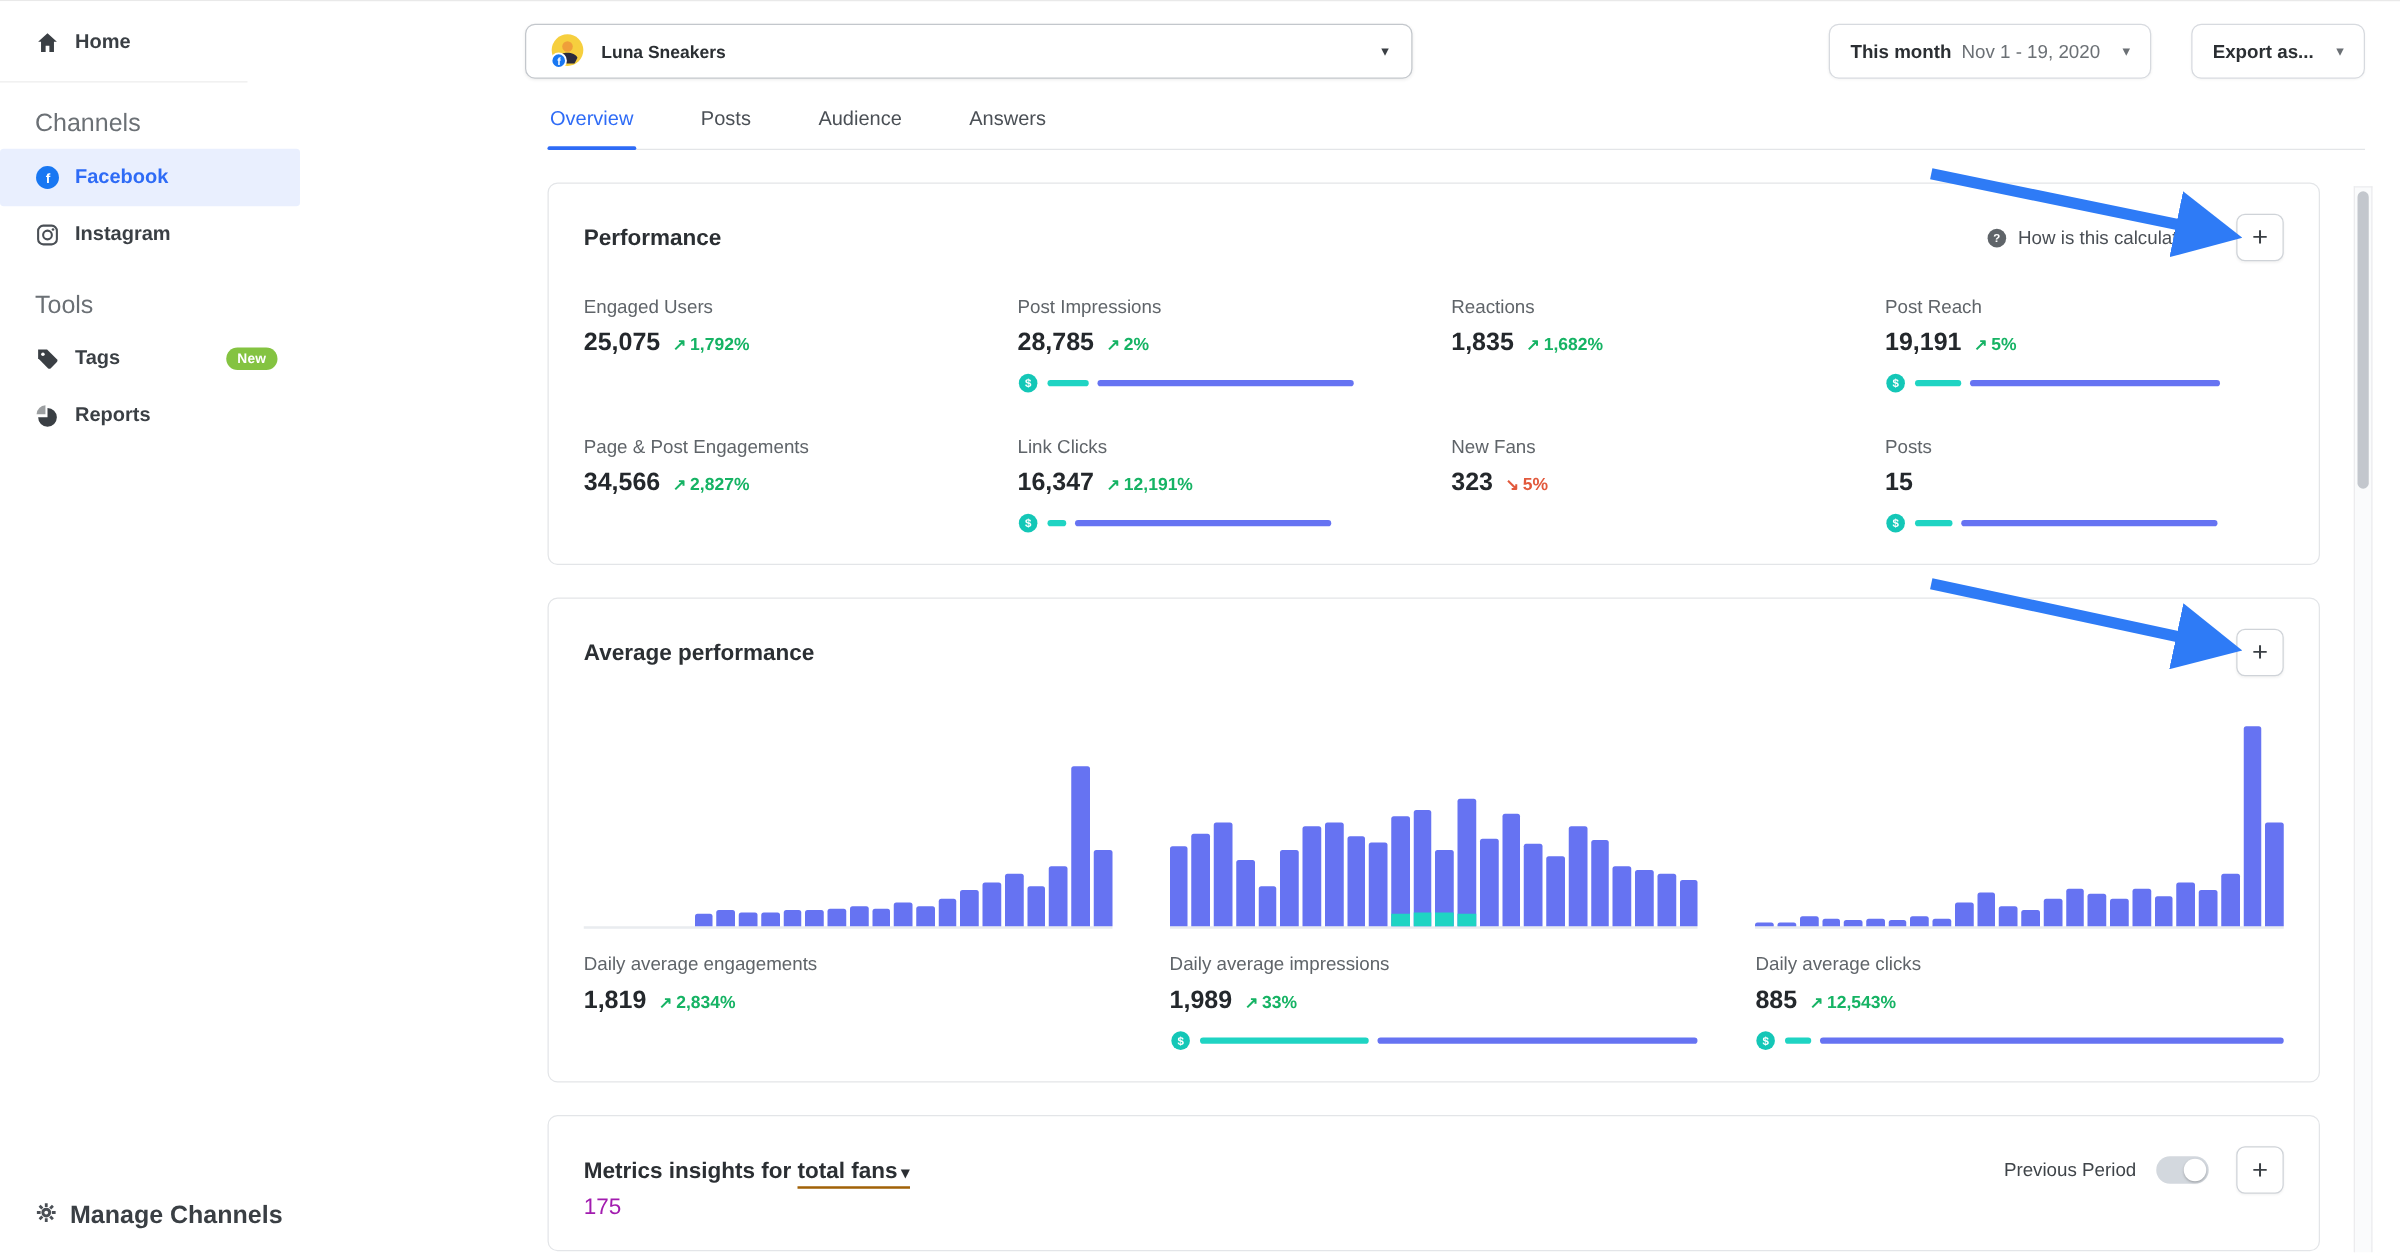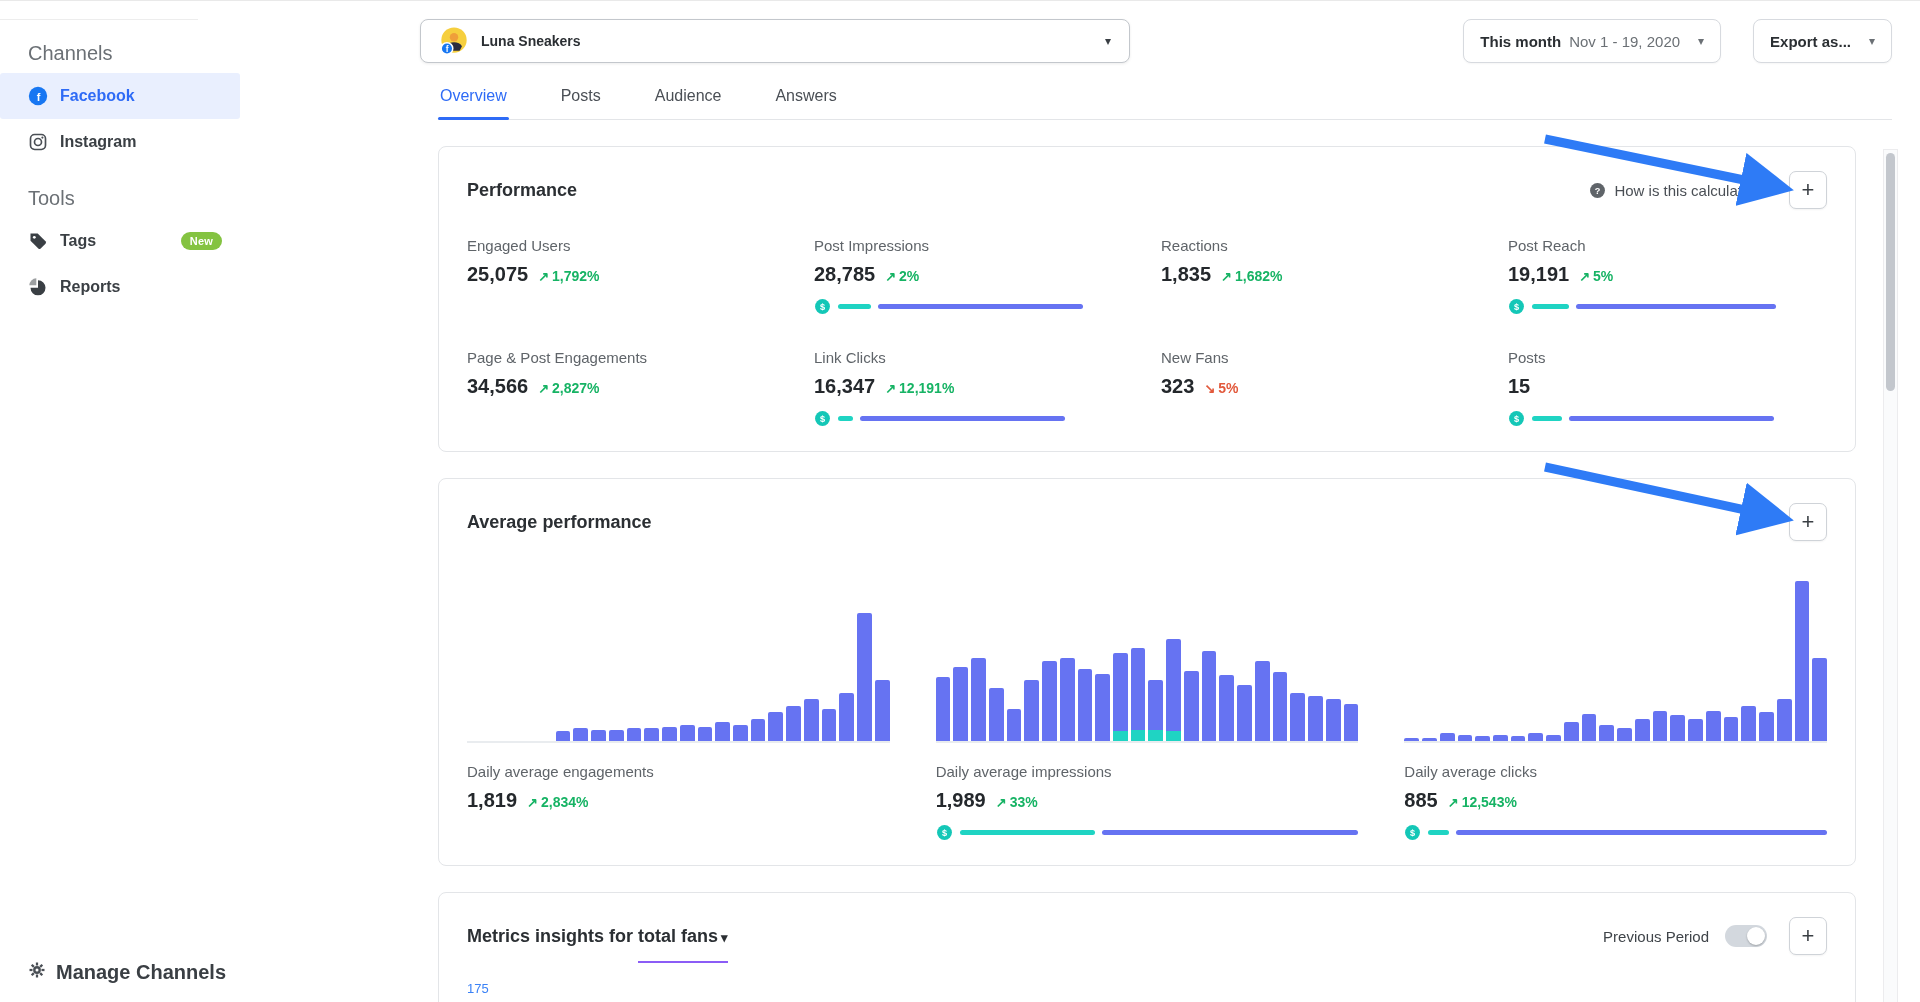--- a/index.html
+++ b/index.html
@@ -80,27 +80,27 @@
   
   .charts{display:flex;gap:46px;margin-top:40px}
   .chart-col{flex:1;min-width:0}
   .chart{position:relative;height:162px;border-bottom:2px solid #e9ecef;display:flex;
     align-items:flex-end;gap:3px}
   .bar{flex:1;background:#6673f2;border-radius:2px 2px 0 0;position:relative;min-width:0}
   .bar-teal{position:absolute;left:0;right:0;bottom:0;background:#1fd4c3}
   .stat{margin-top:20px}
 
   
-  .tf{border-bottom:2px solid #8b5cf6;padding-bottom:15px;cursor:pointer}
+  .tf{border-bottom:2px solid #a16207;padding-bottom:3px;cursor:pointer}
   .tf .caret2{font-size:13px;margin-left:3px}
   .prev-label{font-size:15px;color:#3f4449}
   .toggle{width:42px;height:22px;border-radius:12px;background:#d3d8de;position:relative;cursor:pointer}
   .toggle .knob{position:absolute;top:2px;right:2px;width:18px;height:18px;border-radius:50%;
     background:#fff;box-shadow:0 1px 2px rgba(0,0,0,.25)}
-  .axis-tick{margin-top:26px;font-size:13px;color:#3b82f6}
+  .axis-tick{font-size:18px;color:#a21caf}
 
   
   .scrollbar{position:absolute;top:148px;right:22px;bottom:0;width:15px;background:#fafbfc;
     border:1px solid #ececee;border-bottom:none}
   .thumb{position:absolute;top:3px;left:2px;right:2px;height:238px;border-radius:5px;background:#c3c7cd}
 </style>
 </head>
 <body>
 
 <div class="app">
@@ -109,20 +109,28 @@
     <defs>
       <marker id="ah" markerWidth="6" markerHeight="6" refX="4.2" refY="3" orient="auto">
         <path d="M0,0 L6,3 L0,6 z" fill="#2e7bf6"></path>
       </marker>
     </defs>
     <path class="arrow-path" d="M1545 138 L1778 186" marker-end="url(#ah)"></path>
     <path class="arrow-path" d="M1545 466 L1778 516" marker-end="url(#ah)"></path>
   </svg>
 
   <aside class="sidebar">
+    <div class="side-item">
+      <span class="icn">
+          <svg viewBox="0 0 24 24" fill="#3a3f44">
+            <path d="M12 3l9 8.2h-2.8V21h-4.4v-6h-3.6v6H5.8v-9.8H3z"></path>
+          </svg>
+        </span>
+      <span class="side-label">Home</span>
+    </div>
     <div class="sep"></div>
     <div id="side-sections">
         <div class="section-label">Channels</div>
         <div class="side-item active">
           <span class="icn">
             <svg viewBox="0 0 24 24">
               <circle cx="12" cy="12" r="11" fill="#1877f2"></circle>
               <text x="12.6" y="17.6" font-size="13" font-weight="bold" text-anchor="middle" fill="#fff">f</text>
             </svg>
           </span>

